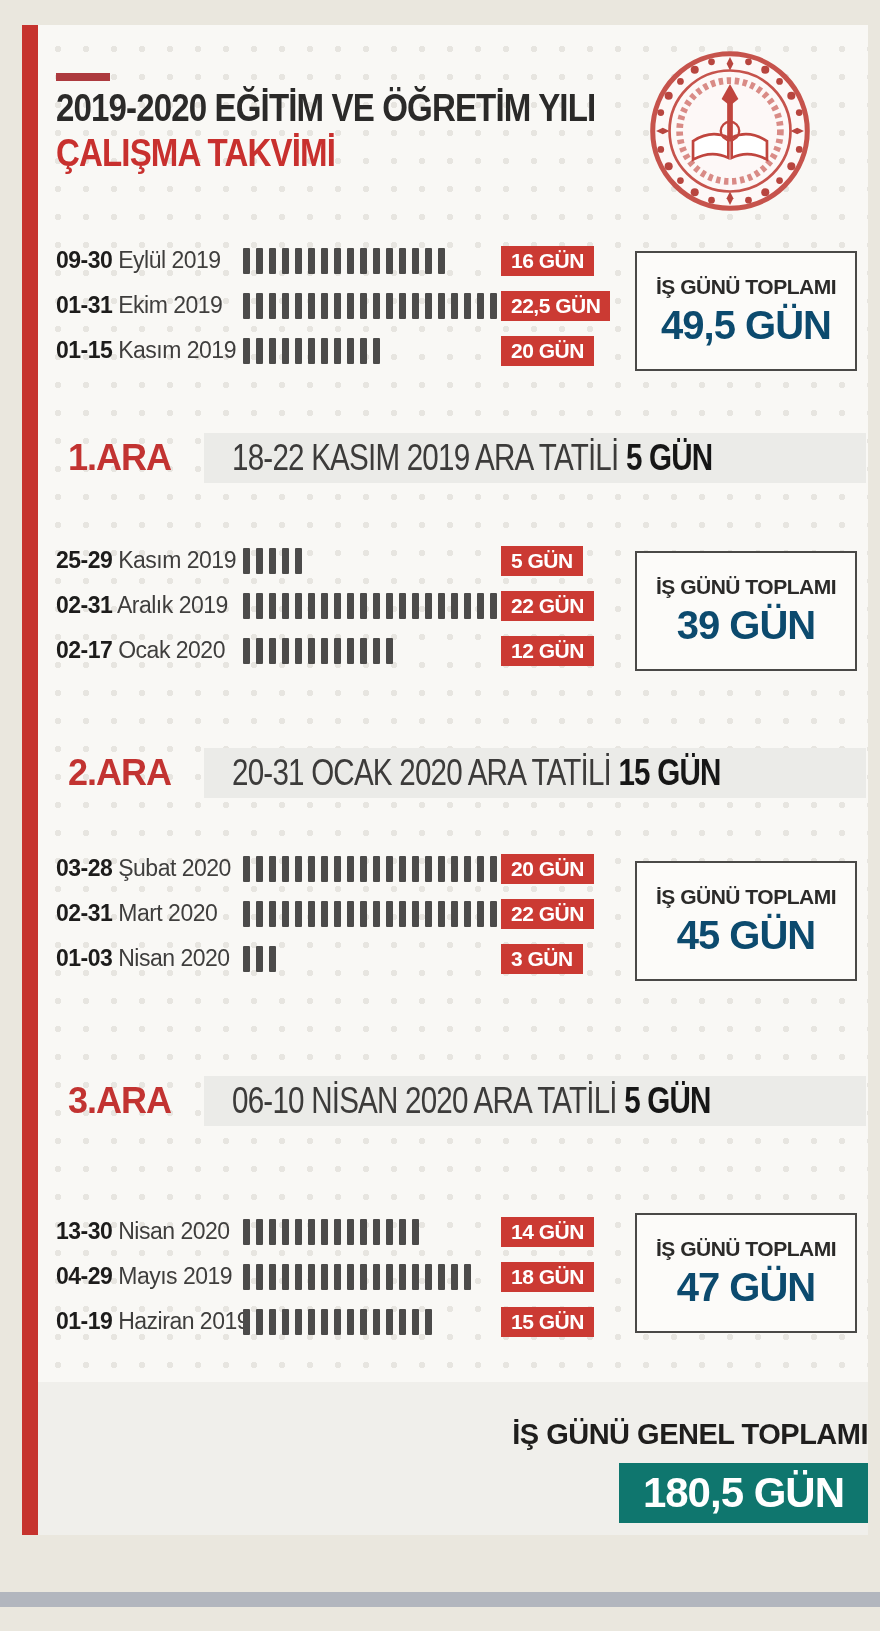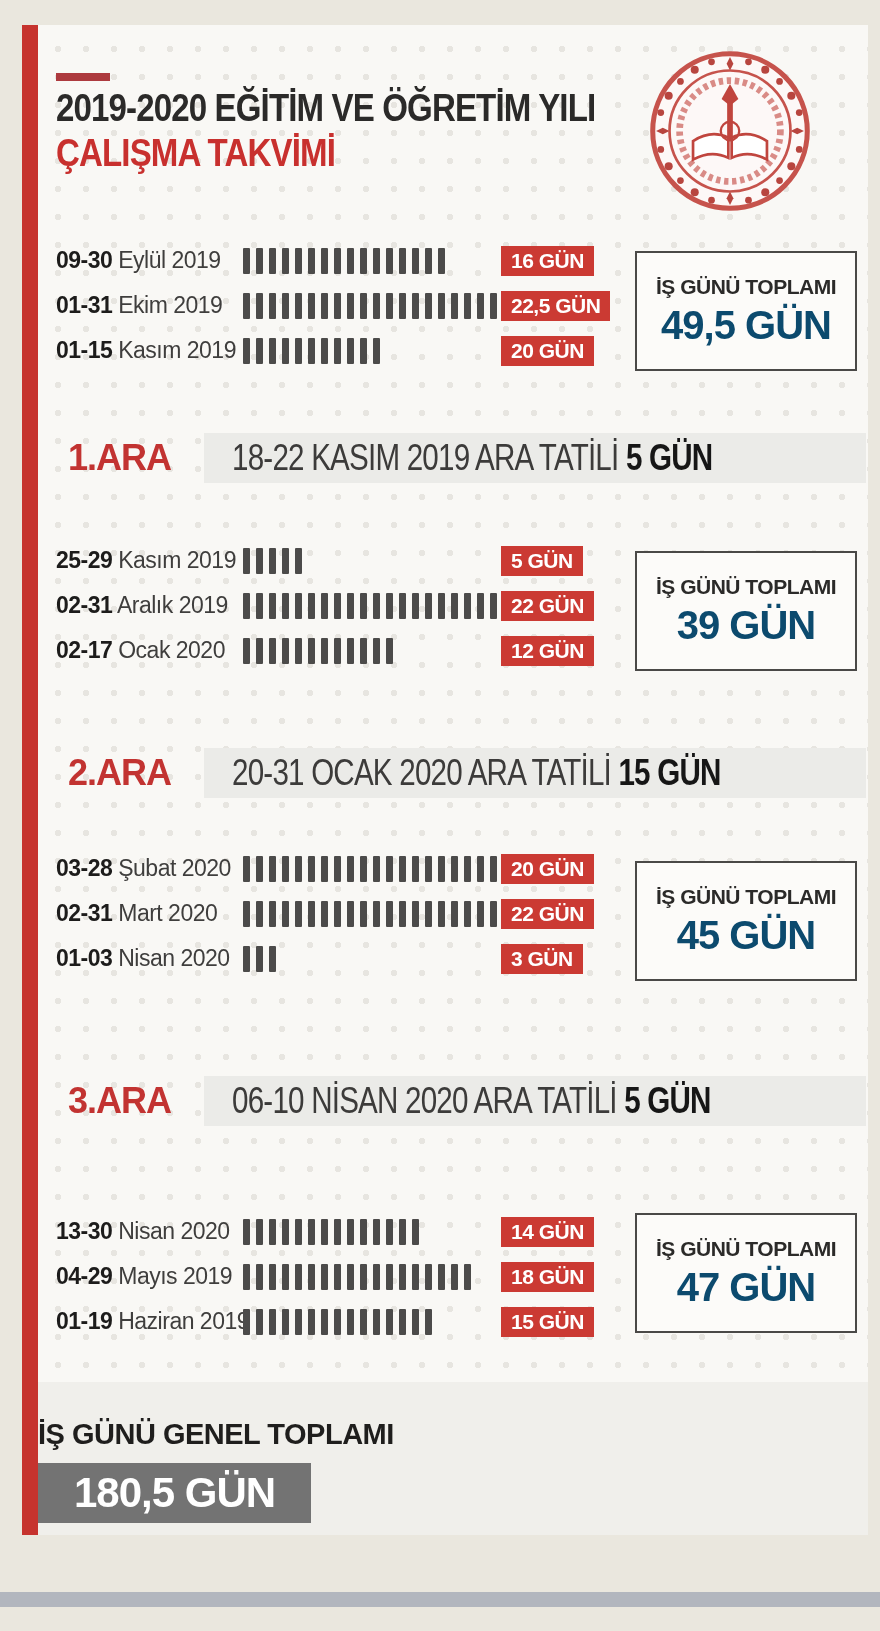--- a/index.html
+++ b/index.html
@@ -44,24 +44,24 @@
   .break-label{position:absolute;left:12px;top:50%;transform:translateY(-50%);
                font-size:36px;font-weight:bold;color:#c23331;letter-spacing:-1px;}
   .break-band{position:absolute;left:148px;right:0;top:0;bottom:0;background:#ebebe8;
               display:flex;align-items:center;}
   .break-text{margin-left:28px;font-size:37px;color:#3c3b3a;letter-spacing:-1px;
               transform:scaleX(.8);transform-origin:left center;white-space:nowrap;}
   .break-text b{color:#161616;}
 
   
   .footer{position:absolute;left:0;right:0;top:1357px;height:153px;background:#f0efeb;
-          display:flex;flex-direction:column;align-items:flex-start;}
+          display:flex;flex-direction:column;align-items:flex-end;}
   .footer-label{margin-top:36px;font-size:29px;font-weight:bold;color:#1f1e1d;letter-spacing:-0.5px;}
-  .footer-badge{margin-top:12px;background:#737373;color:#fff;font-size:42px;font-weight:bold;
-                letter-spacing:-1px;padding:6px 36px;}
+  .footer-badge{margin-top:12px;background:#0f766e;color:#fff;font-size:42px;font-weight:bold;
+                letter-spacing:-1px;padding:6px 24px;}
 
   .bottom-bar{position:absolute;left:0;top:1592px;width:880px;height:15px;background:#b2b6be;}
 </style>
 </head>
 <body>
 
 <div id="page">
   <div class="stripe"></div>
   <div class="card">
 

